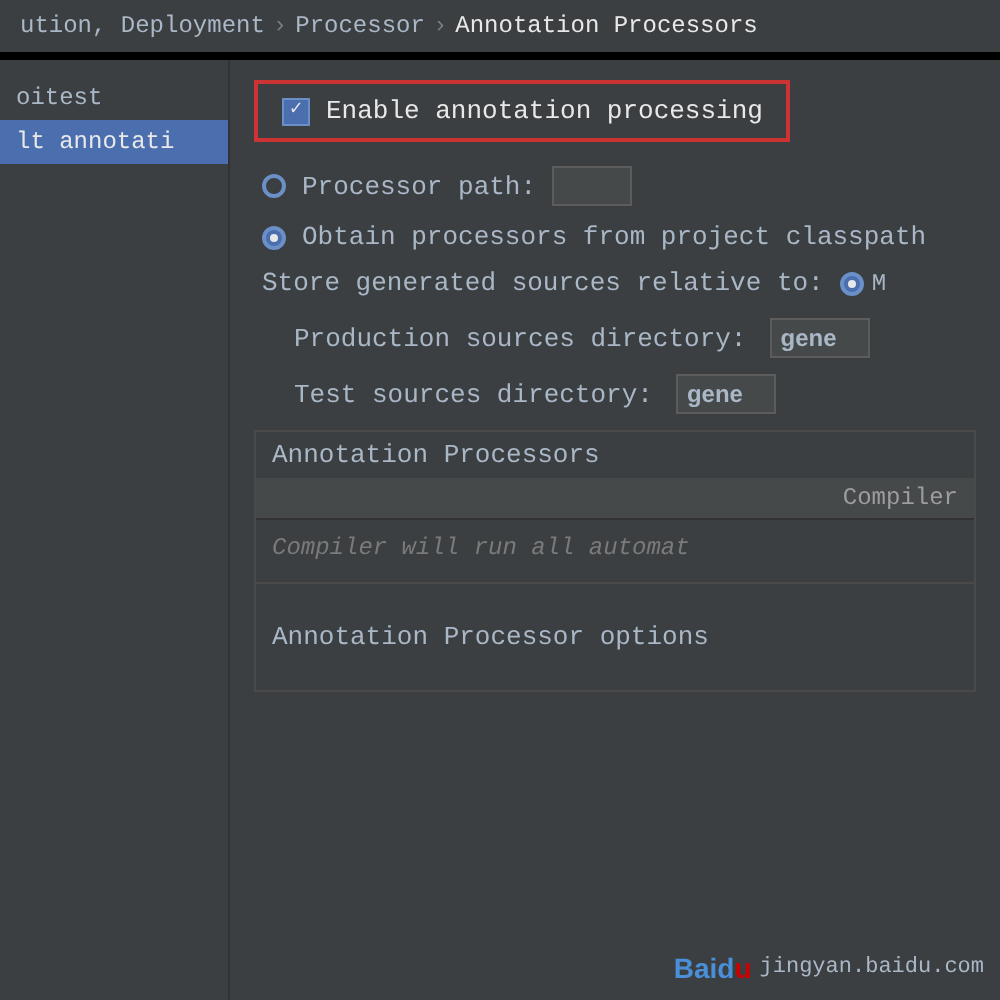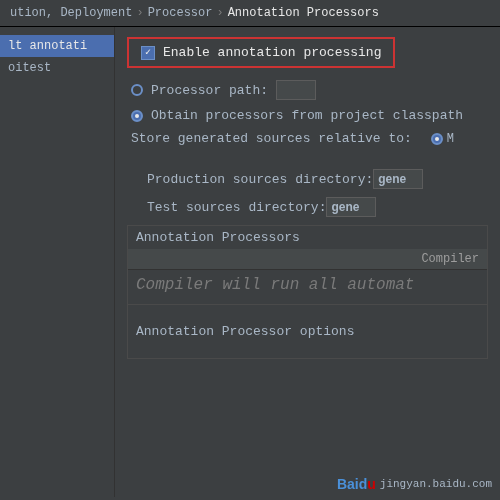--- a/index.html
+++ b/index.html
@@ -11,21 +11,21 @@
       font-size: 13px;
       color: #a9b7c6;
       overflow: hidden;
     }
 
     .breadcrumb-bar {
       background-color: #3c3f41;
       padding: 6px 10px;
       display: flex;
       align-items: center;
-      border-bottom: 1px solid #000000;
+      border-bottom: 4px solid #000000;
       color: #a9b7c6;
       font-size: 12px;
     }
 
     .breadcrumb-separator {
       margin: 0 4px;
       color: #7a7a7a;
     }
 
     .breadcrumb-active {
@@ -140,22 +140,22 @@
 
     .option-label-overflow {
       color: #a9b7c6;
       font-size: 13px;
       white-space: nowrap;
     }
 
     .store-row {
       display: flex;
       align-items: center;
-      gap: 19px;
-      margin-bottom: 23px;
+      gap: 8px;
+      margin-bottom: 10px;
       padding-left: 4px;
     }
 
     .store-label {
       color: #a9b7c6;
       font-size: 13px;
       white-space: nowrap;
     }
 
     .radio-group-inline {
@@ -181,21 +181,21 @@
       font-size: 12px;
       padding: 2px 4px;
       width: 50px;
       height: 20px;
       font-weight: bold;
     }
 
     .dir-row {
       display: flex;
       align-items: center;
-      gap: 0;
+      gap: 12px;
       margin-bottom: 8px;
       padding-left: 20px;
     }
 
     .dir-label {
       color: #a9b7c6;
       font-size: 13px;
       white-space: nowrap;
     }
 
@@ -220,21 +220,21 @@
       border-bottom: 1px solid #323232;
     }
 
     .processors-table-body {
       padding: 6px 8px;
       background-color: #3c3f41;
     }
 
     .processors-note {
       color: #7a7a7a;
-      font-size: 16px;
+      font-size: 12px;
       font-style: italic;
     }
 
     .annotation-options-header {
       padding: 19px 8px;
       color: #a9b7c6;
       font-size: 13px;
       margin-top: 4px;
       border-top: 1px solid #4a4a4a;
     }
@@ -272,25 +272,25 @@
 <div class="breadcrumb-bar">
   <span>ution, Deployment</span>
   <span class="breadcrumb-separator">›</span>
   <span>Processor</span>
   <span class="breadcrumb-separator">›</span>
   <span class="breadcrumb-active">Annotation Processors</span>
 </div>
 
 <div class="main-container">
   <div class="sidebar">
+    <div class="sidebar-item">
+      <span>oitest</span>
+    </div>
     <div class="sidebar-item active">
       <span>lt annotati</span>
-    </div>
-    <div class="sidebar-item">
-      <span>oitest</span>
     </div>
   </div>
 
   <div class="content-area">
 
     
     <div class="enable-checkbox-box">
       <div class="checkbox-custom">
         <span class="checkbox-check">✓</span>
       </div>

